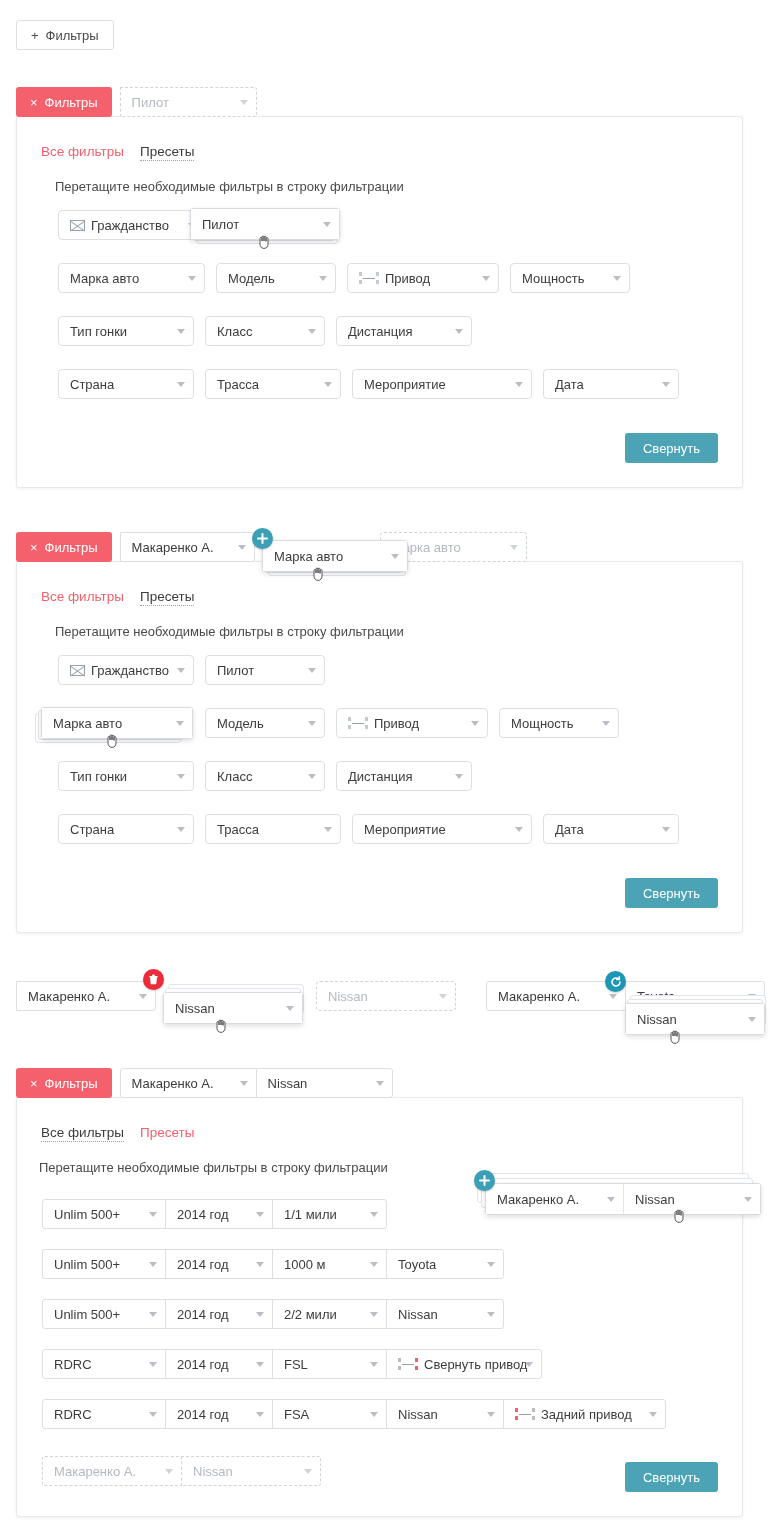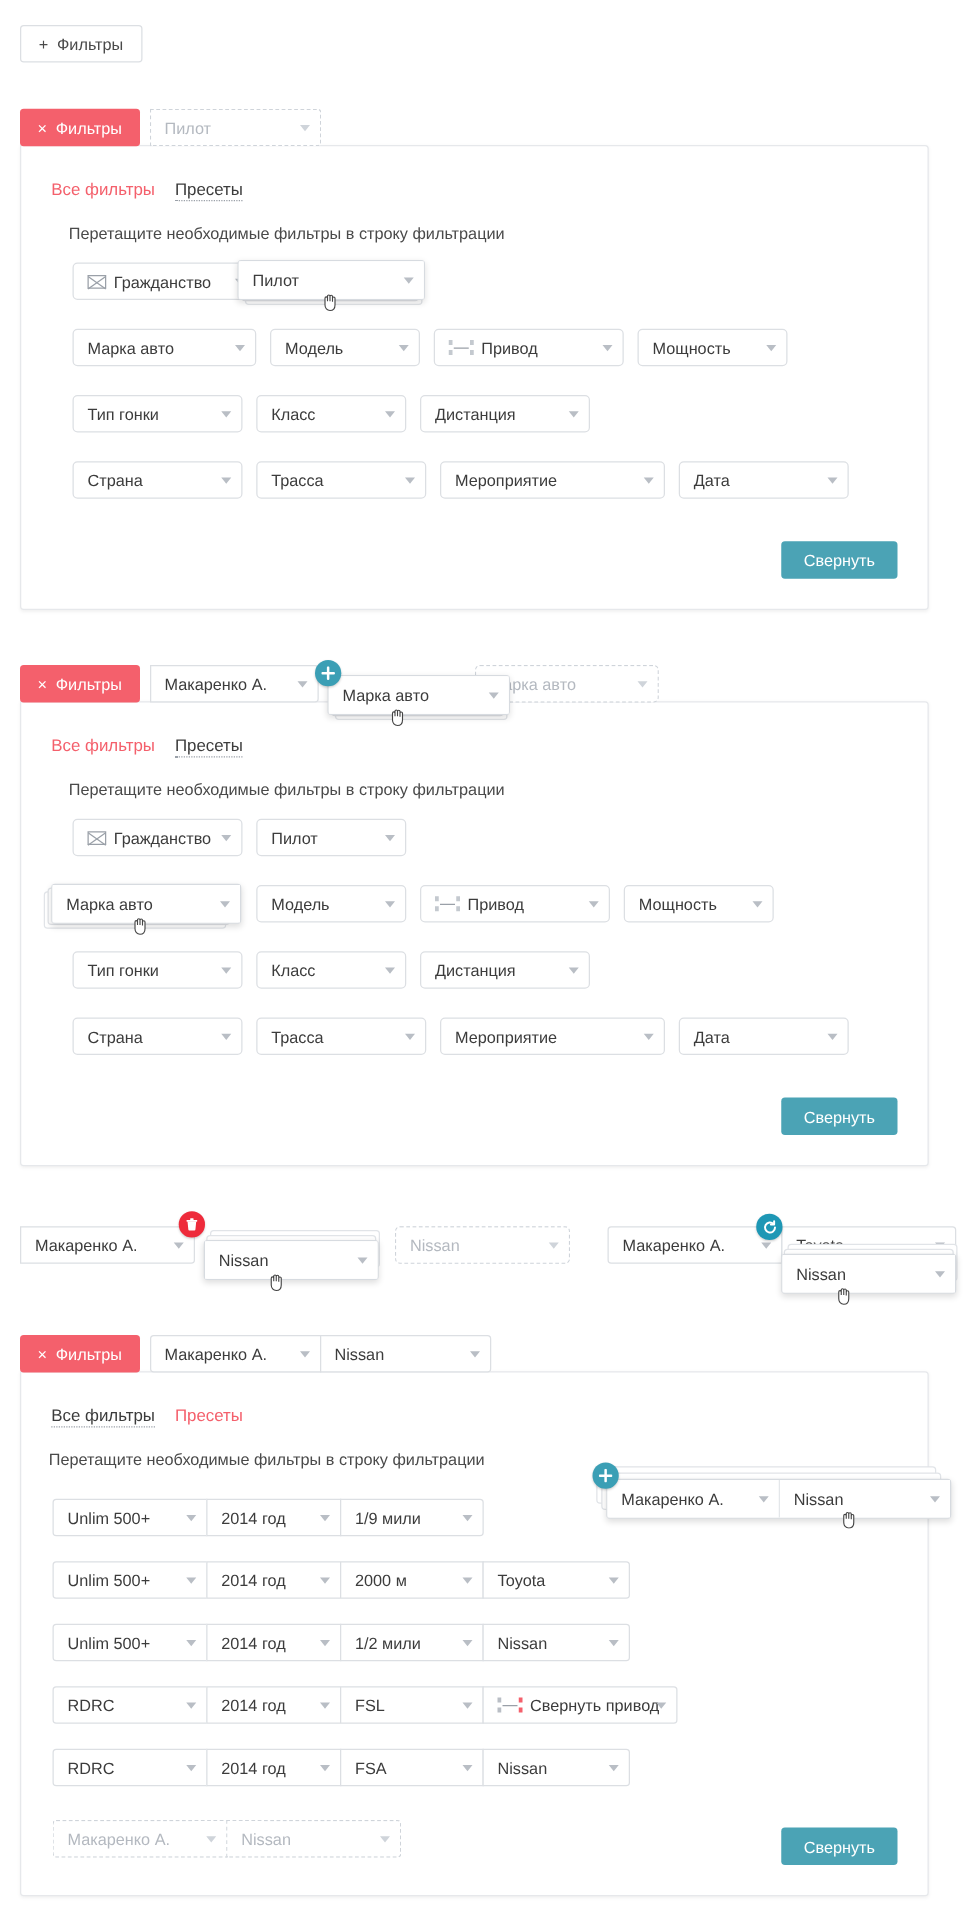--- a/index.html
+++ b/index.html
@@ -491,55 +491,55 @@
   <div class="chiprow" style="position:absolute; left:25px; top:101px;">
     <div class="sel" style="width:124px;">
       <span>Unlim 500+</span>
       <span class="caret"></span>
     </div>
     <div class="sel" style="width:108px;">
       <span>2014 год</span>
       <span class="caret"></span>
     </div>
     <div class="sel" style="width:115px;">
-      <span>1/9 мили</span>
+      <span>1/1 мили</span>
       <span class="caret"></span>
     </div>
   </div>
 
   <div class="chiprow" style="position:absolute; left:25px; top:151px;">
     <div class="sel" style="width:124px;">
       <span>Unlim 500+</span>
       <span class="caret"></span>
     </div>
     <div class="sel" style="width:108px;">
       <span>2014 год</span>
       <span class="caret"></span>
     </div>
     <div class="sel" style="width:115px;">
-      <span>2000 м</span>
+      <span>1000 м</span>
       <span class="caret"></span>
     </div>
     <div class="sel" style="width:118px;">
       <span>Toyota</span>
       <span class="caret"></span>
     </div>
   </div>
 
   <div class="chiprow" style="position:absolute; left:25px; top:201px;">
     <div class="sel" style="width:124px;">
       <span>Unlim 500+</span>
       <span class="caret"></span>
     </div>
     <div class="sel" style="width:108px;">
       <span>2014 год</span>
       <span class="caret"></span>
     </div>
     <div class="sel" style="width:115px;">
-      <span>1/2 мили</span>
+      <span>2/2 мили</span>
       <span class="caret"></span>
     </div>
     <div class="sel" style="width:118px;">
       <span>Nissan</span>
       <span class="caret"></span>
     </div>
   </div>
 
   <div class="chiprow" style="position:absolute; left:25px; top:251px;">
     <div class="sel" style="width:124px;">
@@ -569,20 +569,25 @@
     <div class="sel" style="width:108px;">
       <span>2014 год</span>
       <span class="caret"></span>
     </div>
     <div class="sel" style="width:115px;">
       <span>FSA</span>
       <span class="caret"></span>
     </div>
     <div class="sel" style="width:118px;">
       <span>Nissan</span>
+      <span class="caret"></span>
+    </div>
+    <div class="sel" style="width:163px;">
+      <span class="pillicon"><span class="drv rear"><i class="l1"></i><i class="l2"></i><b></b><i class="r1"></i><i class="r2"></i></span></span>
+      <span>Задний привод</span>
       <span class="caret"></span>
     </div>
   </div>
 
   <div class="chiprow" style="position:absolute; left:25px; top:358px;">
     <div class="sel ghost" style="width:140px;">
       <span>Макаренко А.</span>
       <span class="caret"></span>
     </div>
     <div class="sel ghost" style="width:140px;">

